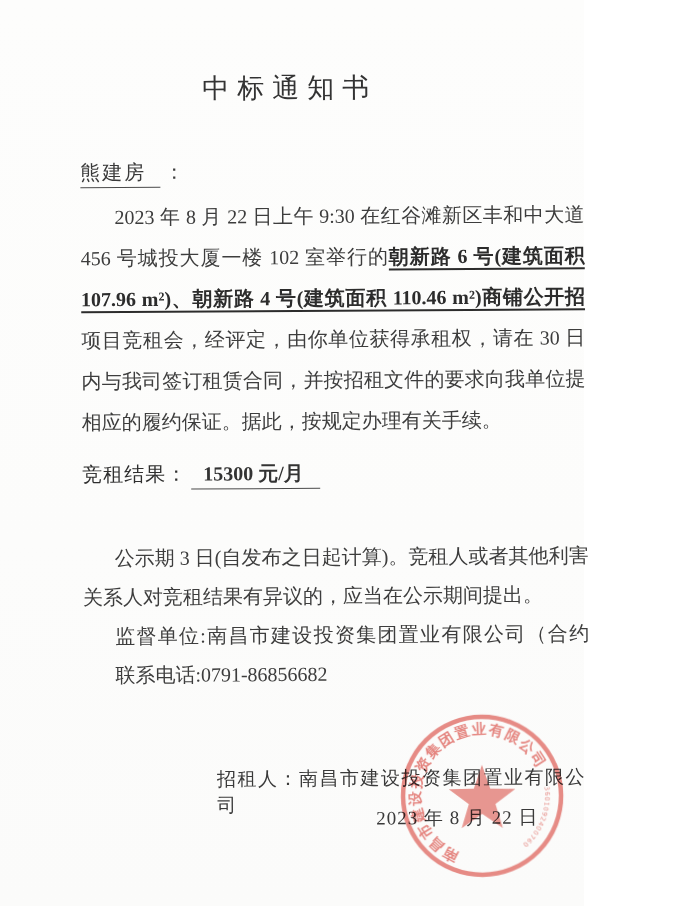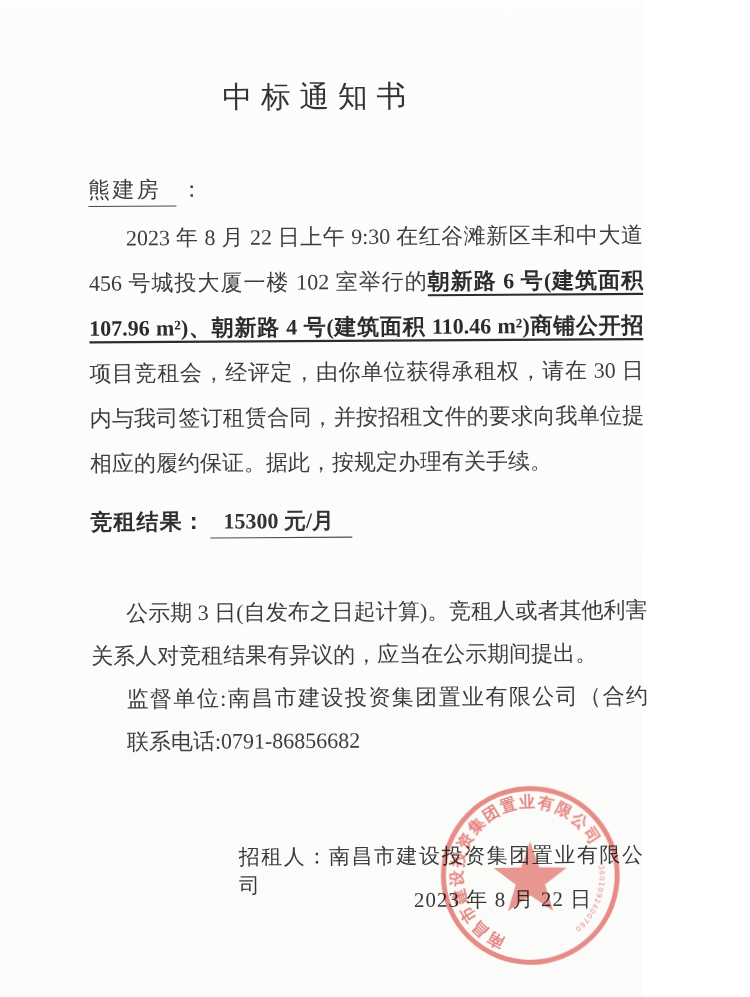--- a/index.html
+++ b/index.html
@@ -50,21 +50,21 @@
   .bold-u{
     font-weight:700;color:#2c2c2c;
     text-decoration:underline;
     text-decoration-thickness:1.5px;
     text-underline-offset:5px;
   }
   .result-line{
     position:absolute;left:82px;top:460px;
     font-size:20px;
   }
-  .result-line .label{font-weight:700;color:#2e2e2e;letter-spacing:1px;}
+  .result-line .label{font-weight:400;color:#2e2e2e;letter-spacing:1px;}
   .result-line .value{
     display:inline-block;
     font-weight:600;color:#333;
     border-bottom:1.5px solid #4a4a4a;
     padding:0 16px 1px 12px;
     margin-left:4px;
     text-align:right;
   }
   .notice-par{
     position:absolute;left:82px;top:538px;width:506px;

